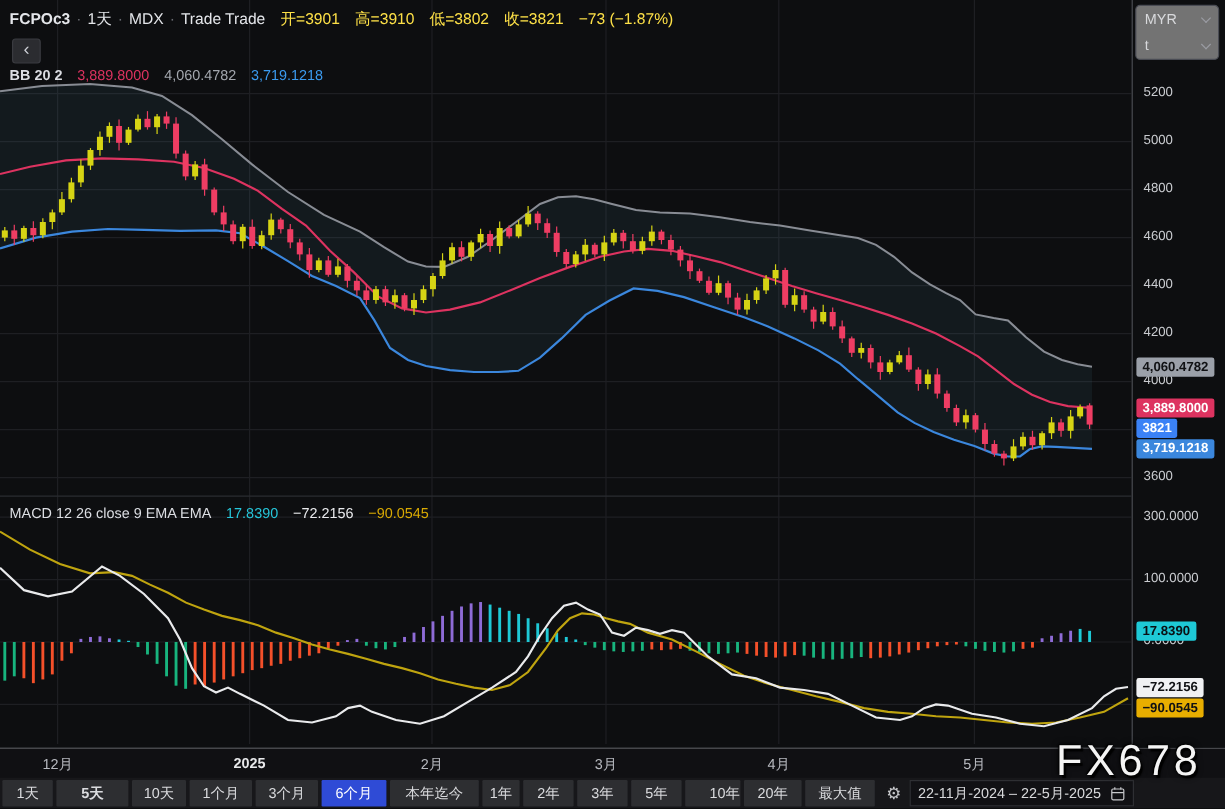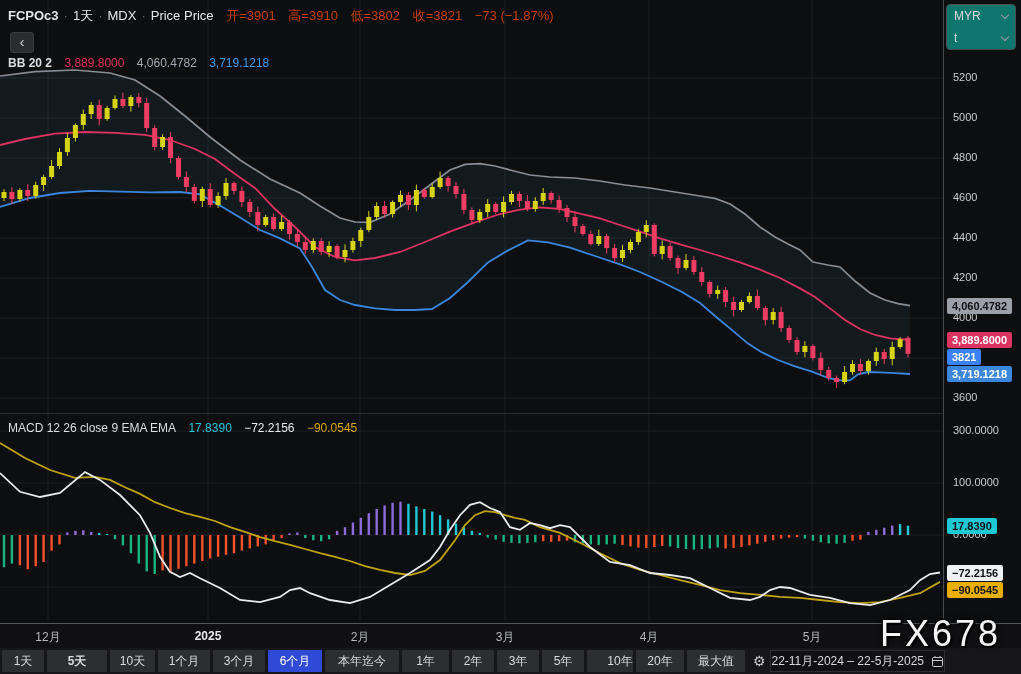--- a/index.html
+++ b/index.html
@@ -8,40 +8,40 @@
   #app { position:relative; width:1021px; height:674px; background:#0d0e10; overflow:hidden; }
 
   
   #chart-wrap { position:absolute; left:0; top:0; width:943px; height:623px; }
   #chart-svg { position:absolute; left:0; top:0; }
 
   
   .hdr { position:absolute; left:8px; top:7px; font-size:13px; color:#e4e6ea; white-space:nowrap; z-index:5; }
   .hdr .sym { font-weight:700; }
   .hdr .dot { color:#6b6d73; padding:0 5px; }
-  .hdr .red { color:#c2410c; margin-left:9px; }
+  .hdr .red { color:#fde047; margin-left:9px; }
   .back-btn { position:absolute; left:10px; top:32px; width:24px; height:21px; background:#2b2c30;
               border:1px solid #3a3b40; border-radius:3px; color:#cfd2d8; font-size:15px; line-height:18px;
               text-align:center; cursor:pointer; z-index:5; }
   .ind-row { position:absolute; left:8px; font-size:12px; color:#dcdee3; white-space:nowrap; z-index:5; }
   .ind-row b { font-weight:700; }
   .ind-row span { margin-right:9px; }
   #bb-row { top:56px; }
   #macd-row { top:421px; }
 
   
   #price-axis { position:absolute; left:943px; top:0; width:78px; height:623px; background:#0d0e10;
                 border-left:1px solid #4a4c52; z-index:4; }
   .axis-label { position:absolute; left:9px; font-size:11px; color:#c9cbcf; }
   .badge { position:absolute; left:3px; height:16px; line-height:16px; padding:0 5px; font-size:11px;
            font-weight:600; border-radius:2px; white-space:nowrap; }
 
   
   #cur-box { position:absolute; right:5px; top:4px; width:70px; height:46px; border:1px solid #4a4c54;
-             border-radius:4px; background:#0f766e; z-index:6; }
+             border-radius:4px; background:#737373; z-index:6; }
   .cur-row { height:22px; display:flex; align-items:center; padding:0 7px; color:#d8d9dc; font-size:12px;
              cursor:pointer; justify-content:space-between; }
   .chev { width:6px; height:6px; border-right:1.5px solid #9a9ca3; border-bottom:1.5px solid #9a9ca3;
           transform:rotate(45deg); margin-top:-3px; }
 
   
   #time-axis { position:absolute; left:0; top:623px; width:1021px; height:25px; background:#101013;
                border-top:1px solid #54555a; z-index:3; }
   .month-label { position:absolute; top:5px; transform:translateX(-50%); font-size:12px; color:#b7b9bf; }
   .month-label.bright { color:#e8e9eb; font-weight:700; }
@@ -449,21 +449,21 @@
         </g>
         <g>
           <polyline points="0,443.0 25,458.0 50,470.0 75,477.8 95,476.8 110,479.9 125,487.2 140,493.9 155,502.2 170,508.0 185,513.2 200,516.8 215,521.0 230,527.2 245,531.9 260,537.1 275,541.2 290,544.9 305,549.0 320,553.2 335,556.8 350,561.0 365,566.2 380,569.8 395,573.0 410,575.0 425,570.9 440,560.0 455,540.2 465,525.1 475,515.2 485,511.1 495,512.1 505,515.2 515,517.8 525,519.9 540,527.2 560,532.9 580,542.8 600,553.2 620,563.1 640,569.8 660,575.0 680,580.2 700,584.9 720,590.1 740,593.2 760,594.8 780,596.9 800,597.9 820,600.0 840,602.1 860,603.1 880,602.1 900,597.9 920,593.2 940,581.9" fill="none" stroke="#bfa40f" stroke-width="1.8"></polyline>
           <polyline points="0,473.1 20,491.8 40,497.0 60,492.9 85,472.1 100,479.9 120,495.0 140,515.2 150,532.9 160,556.8 170,571.9 180,577.1 190,573.0 200,578.2 220,588.0 240,600.0 260,602.1 280,596.9 290,590.1 300,588.0 310,593.2 330,600.0 350,603.1 370,596.9 390,584.9 410,573.0 430,560.0 440,547.0 450,529.8 460,515.2 470,504.8 480,502.2 490,508.0 500,512.1 510,527.2 520,529.8 530,523.0 540,525.1 550,528.2 560,525.1 570,527.2 590,547.0 610,562.0 630,565.2 650,573.0 670,575.0 690,578.2 710,588.0 730,597.9 750,600.0 760,596.9 770,590.1 780,587.0 790,588.0 810,594.8 830,597.9 850,603.1 870,605.2 890,600.0 910,590.1 920,580.2 930,574.0 940,572.5" fill="none" stroke="#e9eaec" stroke-width="1.8"></polyline>
         </g>
         <line x1="0" y1="413.5" x2="943" y2="413.5" stroke="#2a2c31"></line>
       </svg>
   </div>
 
   <div class="hdr">
-    <span class="sym">FCPOc3</span><span class="dot">·</span><span>1天</span><span class="dot">·</span><span>MDX</span><span class="dot">·</span><span>Price Price</span>
+    <span class="sym">FCPOc3</span><span class="dot">·</span><span>1天</span><span class="dot">·</span><span>MDX</span><span class="dot">·</span><span>Trade Trade</span>
     <span class="red">开=3901</span>
     <span class="red">高=3910</span>
     <span class="red">低=3802</span>
     <span class="red">收=3821</span>
     <span class="red">−73 (−1.87%)</span>
   </div>
 
   <div class="back-btn">
     <span>‹</span>
   </div>
@@ -525,21 +525,21 @@
 
   <div id="toolbar">
     <span id="tb-buttons" style="display:flex;">
         <span class="tb-btn" style="width: 42px;">1天</span>
         <span class="tb-btn" style="width: 60px; font-weight: bold;">5天</span>
         <span class="tb-btn" style="width: 45px;">10天</span>
         <span class="tb-btn" style="width: 52px;">1个月</span>
         <span class="tb-btn" style="width: 52px;">3个月</span>
         <span class="tb-btn sel" style="width: 54px;">6个月</span>
         <span class="tb-btn" style="width: 74px;">本年迄今</span>
-        <span class="tb-btn" style="width: 47px;">1年</span>
+        <span class="tb-btn" style="width: 31px;">1年</span>
         <span class="tb-btn" style="width: 42px;">2年</span>
         <span class="tb-btn" style="width: 42px;">3年</span>
         <span class="tb-btn" style="width: 42px;">5年</span>
         <span class="tb-btn" style="width: 46px; padding-left: 20px;">10年</span>
         <span class="tb-btn" style="width: 48px;">20年</span>
         <span class="tb-btn" style="width: 58px;">最大值</span>
       </span>
     <span class="tb-gear">
       <span>⚙</span>
     </span>

